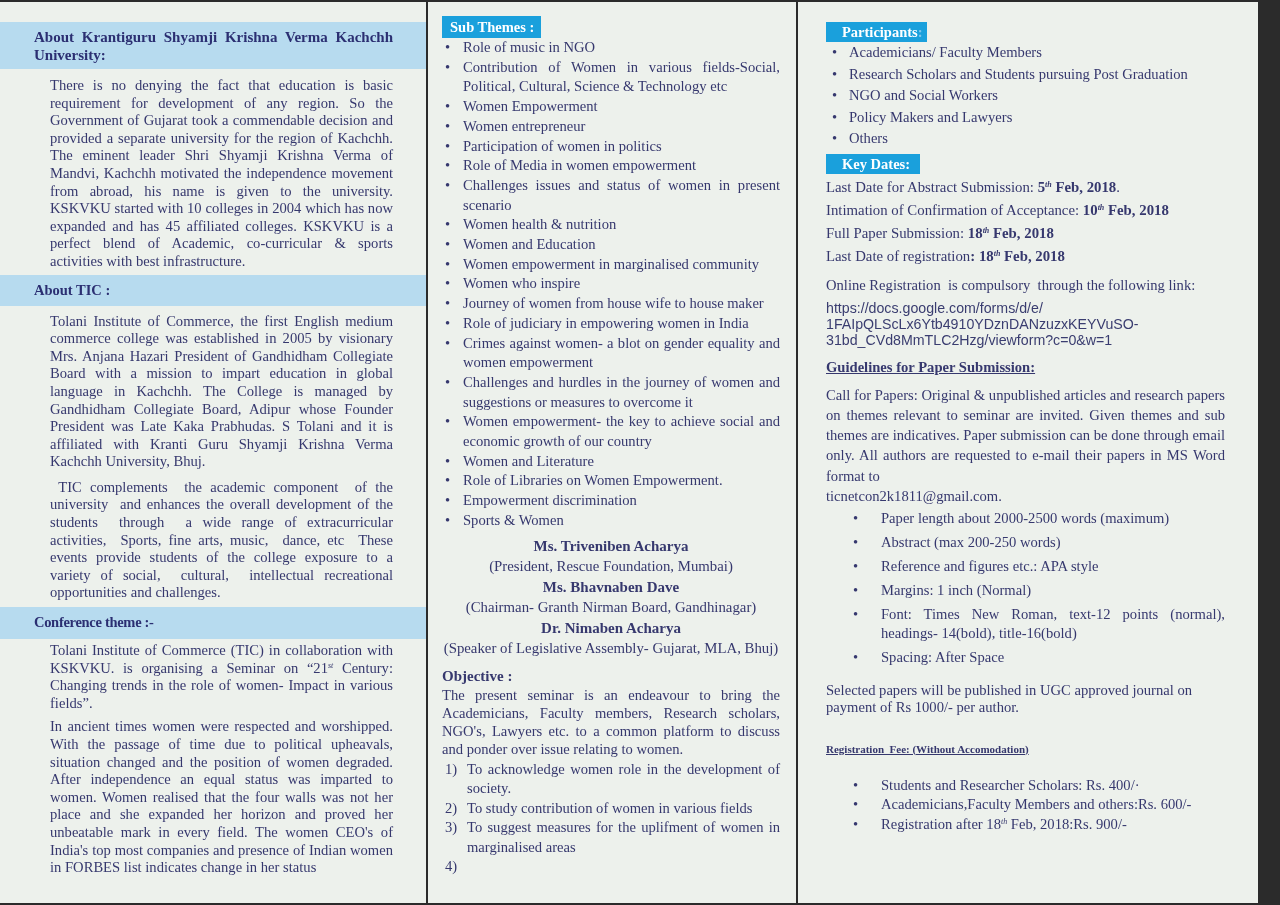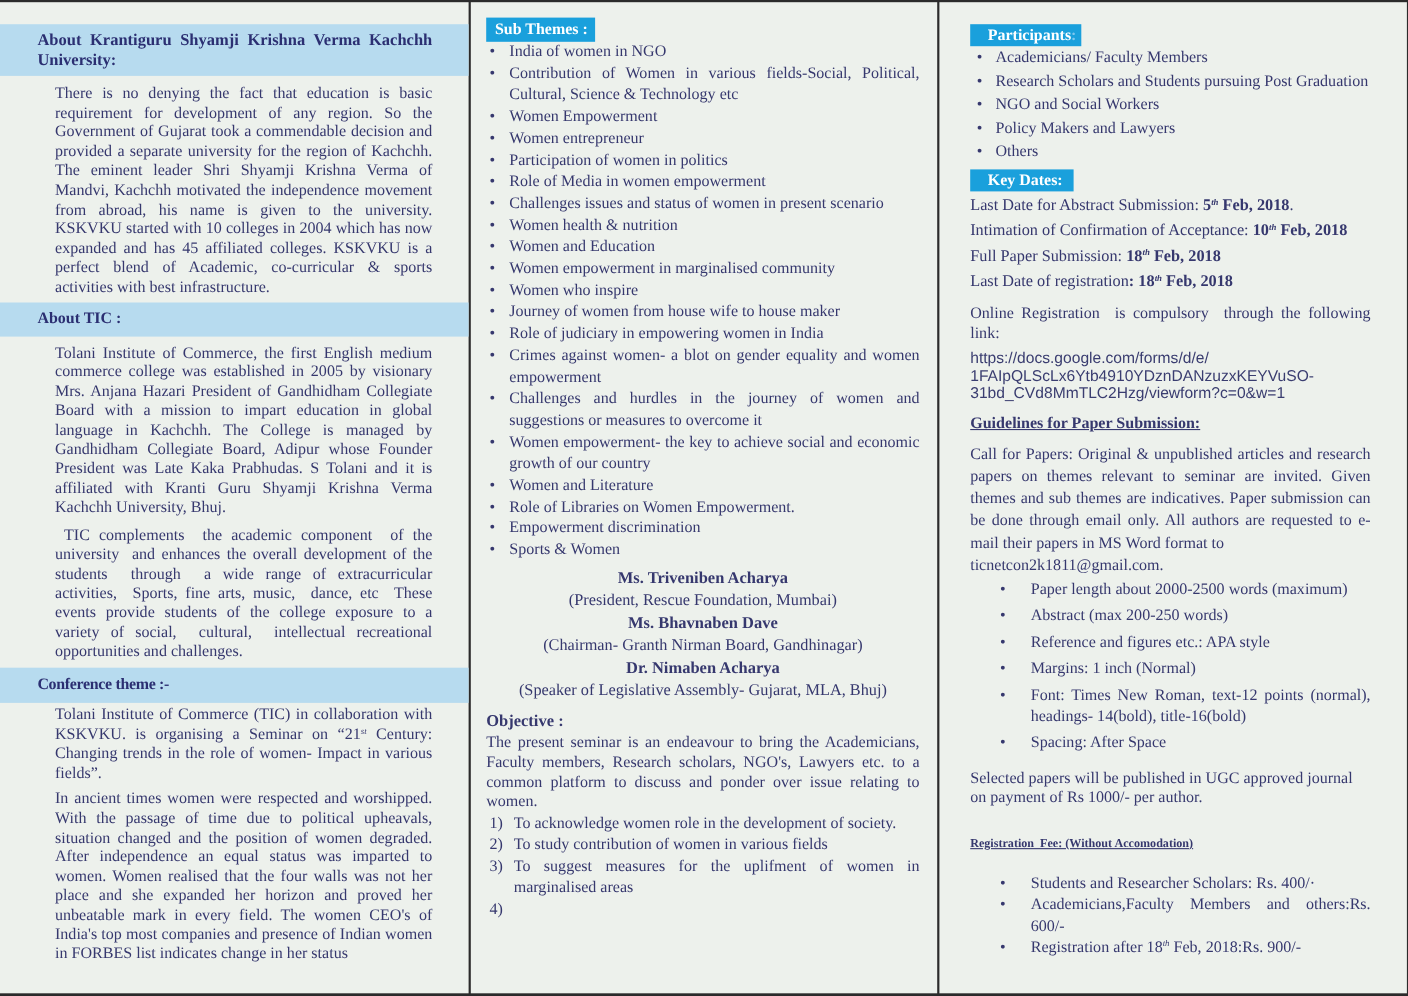--- a/index.html
+++ b/index.html
@@ -13,22 +13,22 @@
     position: absolute; left: 0; top: 2px; width: 1280px; height: 901px;
     display: flex;
   }
   .col {
     position: relative;
     background: #edf1ec;
     height: 901px;
     box-sizing: border-box;
   }
   .col1 { width: 426px; }
-  .col2 { width: 424px; margin-left: 2px; }
-  .col3 { width: 425px; margin-left: 2px; margin-right: 1px; }
+  .col2 { width: 368px; margin-left: 2px; }
+  .col3 { width: 460px; margin-left: 2px; margin-right: 1px; }
 
   .band {
     background: #b7dbef;
     color: #2b2f72;
     font-weight: bold;
     font-size: 14.5px;
     line-height: 17px;
     padding: 4px 33px 4px 34px;
     text-align: justify;
   }
@@ -86,21 +86,21 @@
     <p class="p">In ancient times women were respected and worshipped. With the passage of time due to political upheavals, situation changed and the position of women degraded. After independence an equal status was imparted to women. Women realised that the four walls was not her place and she expanded her horizon and proved her unbeatable mark in every field. The women CEO's of India's top most companies and presence of Indian women in FORBES list indicates change in her status</p>
   </div>
 
   <div class="col col2" style="padding:0 16px 0 14px">
     <div style="height:14px"></div>
     <div style="padding-left:0"><span class="tag">Sub Themes :</span></div>
     <ul class="bul" id="subthemes-list" style="padding-left:0">
 
     <li style="padding-left:21px">
           <span class="dot" style="left:3px">•</span>
-          <span class="txt">India of women in NGO</span>
+          <span class="txt">Role of music in NGO</span>
         </li>
         <li style="padding-left:21px">
           <span class="dot" style="left:3px">•</span>
           <span class="txt">Contribution of Women in various fields-Social, Political, Cultural, Science &amp; Technology etc</span>
         </li>
         <li style="padding-left:21px">
           <span class="dot" style="left:3px">•</span>
           <span class="txt">Women Empowerment</span>
         </li>
         <li style="padding-left:21px">

